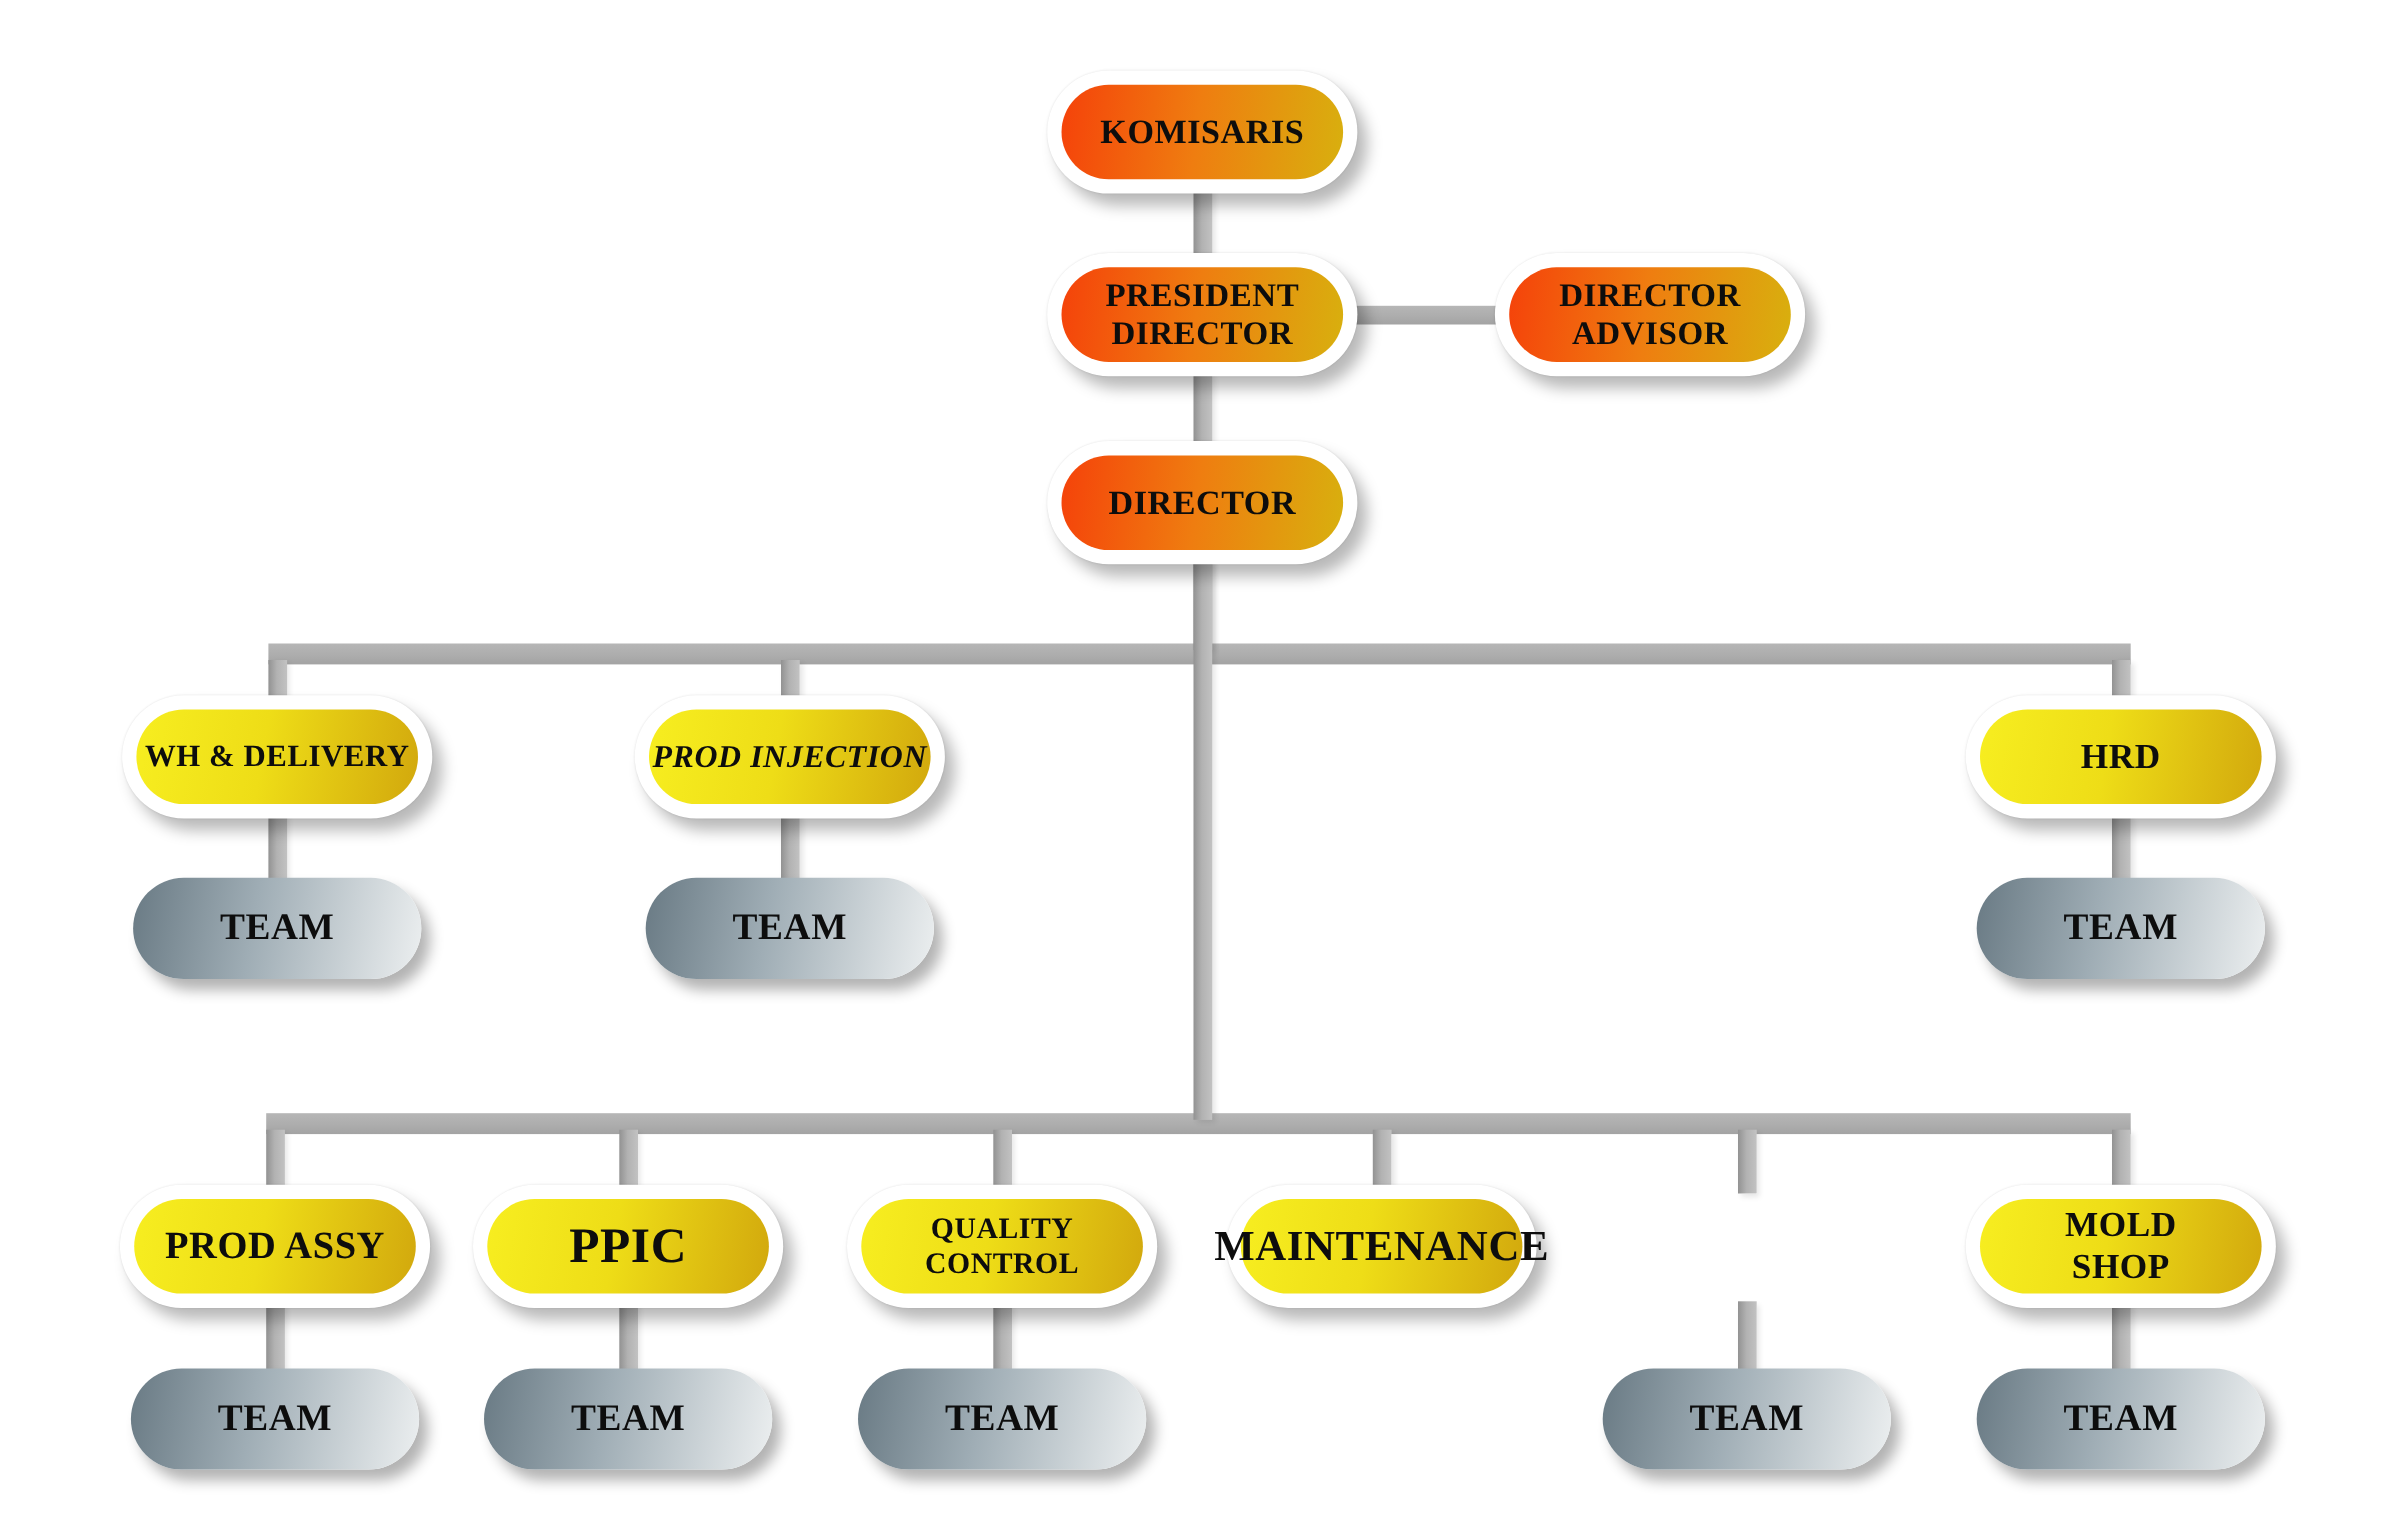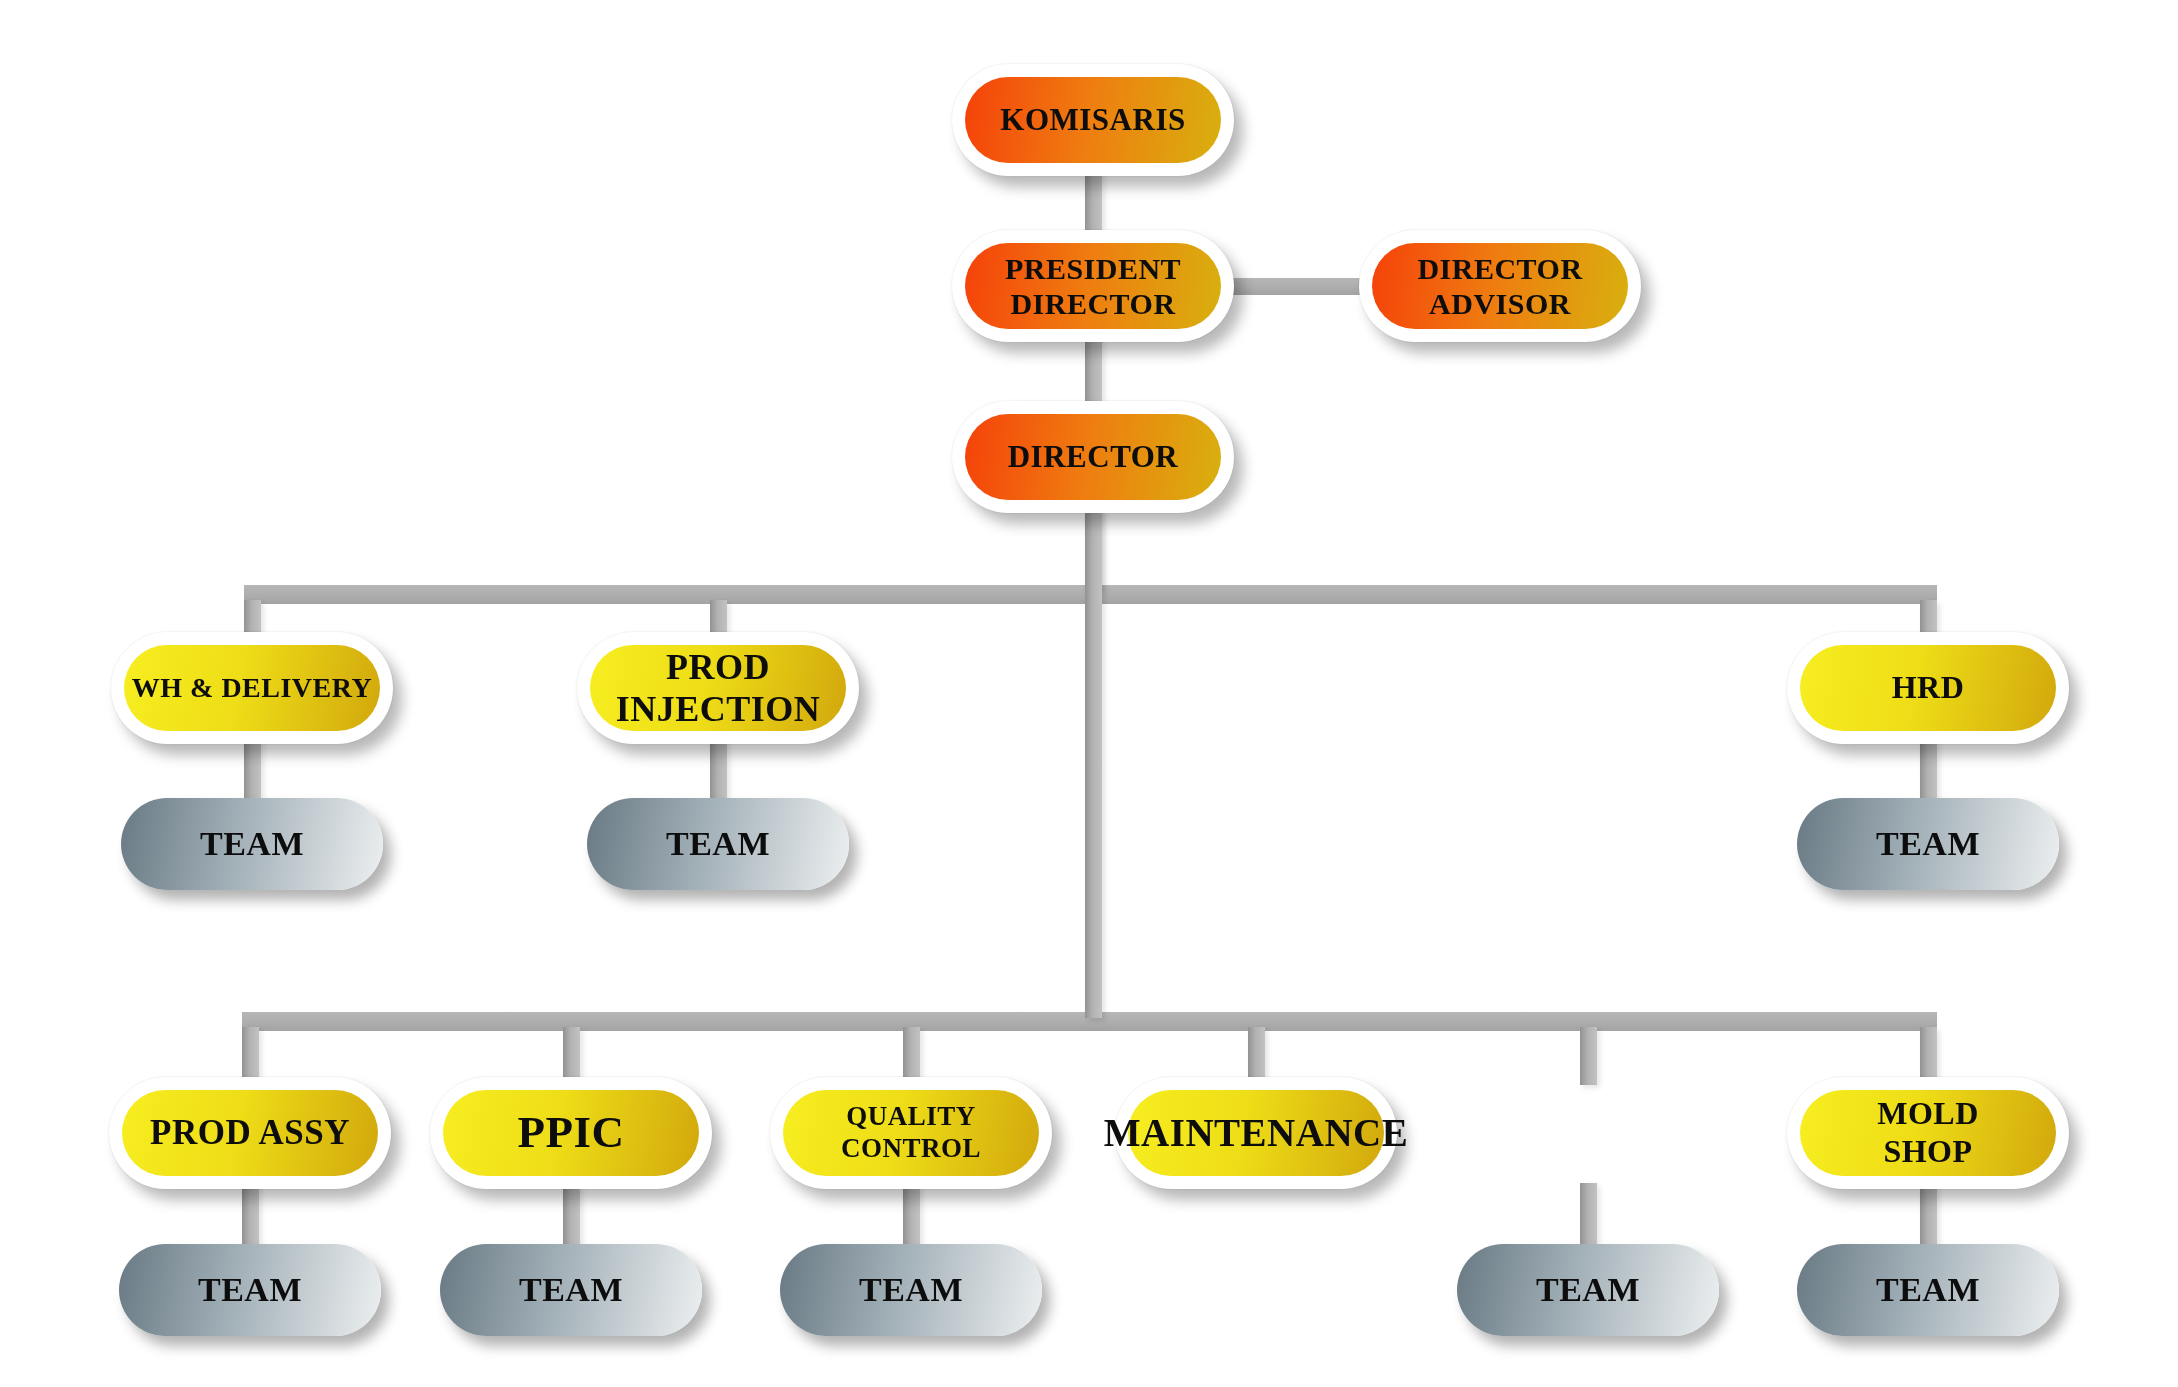--- a/index.html
+++ b/index.html
@@ -120,21 +120,21 @@
         <span class="label" style="font-size: 31px;">DIRECTOR</span>
       </div>
     </div>
     <div class="node ringed dept" style="left: 111px; top: 632px; width: 282px; height: 112px;">
       <div class="inner">
         <span class="label" style="font-size: 28px;">WH &amp; DELIVERY</span>
       </div>
     </div>
     <div class="node ringed dept" style="left: 577px; top: 632px; width: 282px; height: 112px;">
       <div class="inner">
-        <span class="label" style="font-size: 36px;">PROD INJECTION</span>
+        <span class="label" style="font-size: 29px; font-style: italic;">PROD INJECTION</span>
       </div>
     </div>
     <div class="node ringed dept" style="left: 1787px; top: 632px; width: 282px; height: 112px;">
       <div class="inner">
         <span class="label" style="font-size: 32px;">HRD</span>
       </div>
     </div>
     <div class="node team" style="left: 121px; top: 798px; width: 262px; height: 92px;">
       <span class="label" style="font-size: 34px;">TEAM</span>
     </div>

